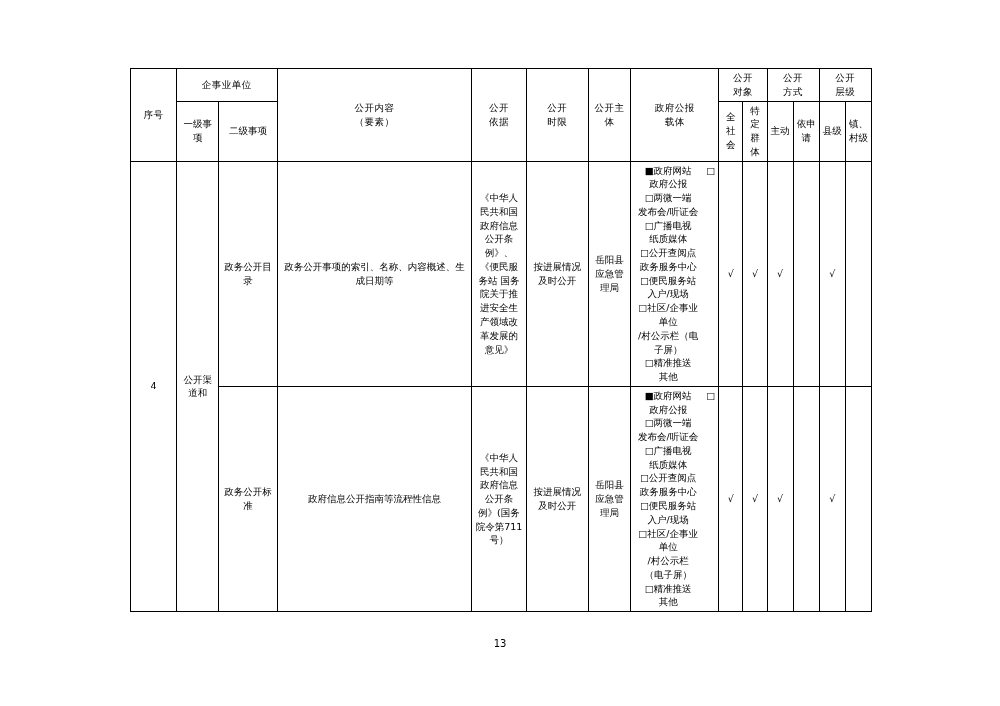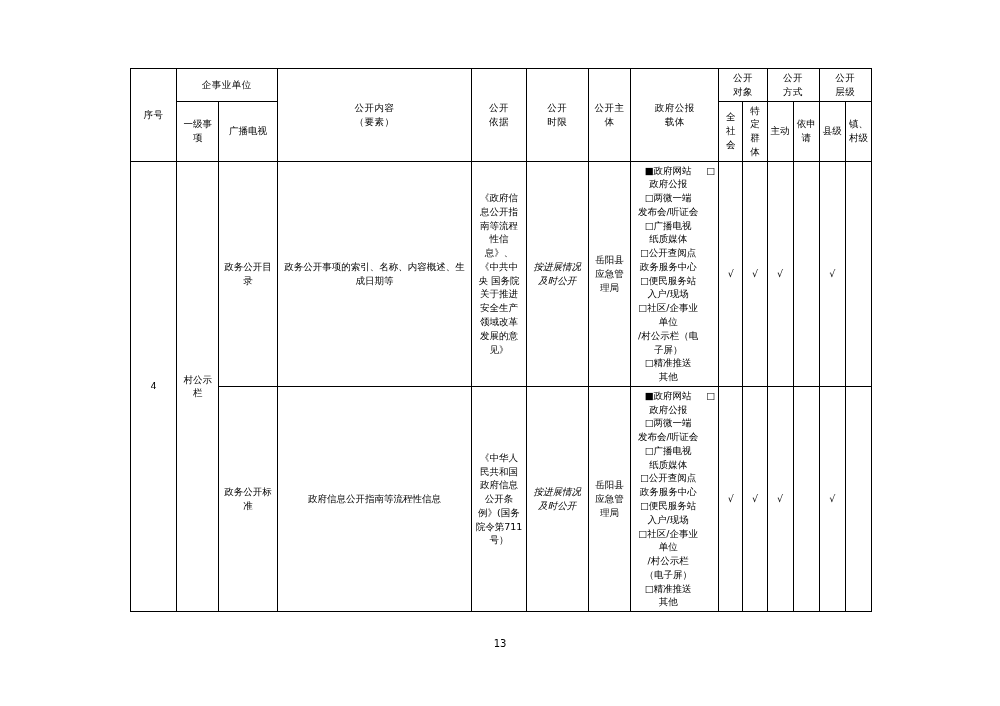--- a/index.html
+++ b/index.html
@@ -83,21 +83,20 @@
   .subject {
     font-size: 9.5px;
     line-height: 1.5;
     margin-top: 38px;
   }
   .timing {
     font-size: 9.5px;
     line-height: 1.6;
     text-align: left;
     padding: 4px 5px;
-    font-style: italic;
   }
   .footer {
     position: absolute;
     left: 0;
     top: 638px;
     width: 1000px;
     text-align: center;
     font-size: 10px;
   }
   .w-seq { width: 46px; }
@@ -168,36 +167,36 @@
         <div>方式</div>
       </td>
       <td colspan="2">
         <div>公开</div>
         <div>层级</div>
       </td>
     </tr>
 
     <tr class="hdr-small">
       <td rowspan="2">一级事项</td>
-      <td rowspan="2">广播电视</td>
+      <td rowspan="2">二级事项</td>
       <td rowspan="2">全社会</td>
       <td rowspan="2">特定群体</td>
       <td rowspan="2">主动</td>
       <td rowspan="2">依申请</td>
       <td rowspan="2">县级</td>
       <td rowspan="2">镇、村级</td>
     </tr>
     <tr class="hdr-small spacer"></tr>
 
     <tr>
       <td rowspan="2">4</td>
-      <td rowspan="2">村公示栏</td>
+      <td rowspan="2">公开渠道和</td>
       <td>政务公开目录</td>
       <td class="cell-just">政务公开事项的索引、名称、内容概述、生成日期等</td>
-      <td class="basis">《政府信息公开指南等流程性信息》、《中共中央 国务院关于推进安全生产领域改革发展的意见》</td>
+      <td class="basis">《中华人民共和国政府信息公开条例》、《便民服务站 国务院关于推进安全生产领域改革发展的意见》</td>
       <td class="timing">按进展情况及时公开</td>
       <td class="subject">岳阳县应急管理局</td>
       <td class="channel">
         <div class="row">
               <span class="txt">■政府网站</span>
               <span class="box">□</span>
             </div>
         <div class="row">
               <span class="txt">政府公报</span>
               <span class="box"></span>

